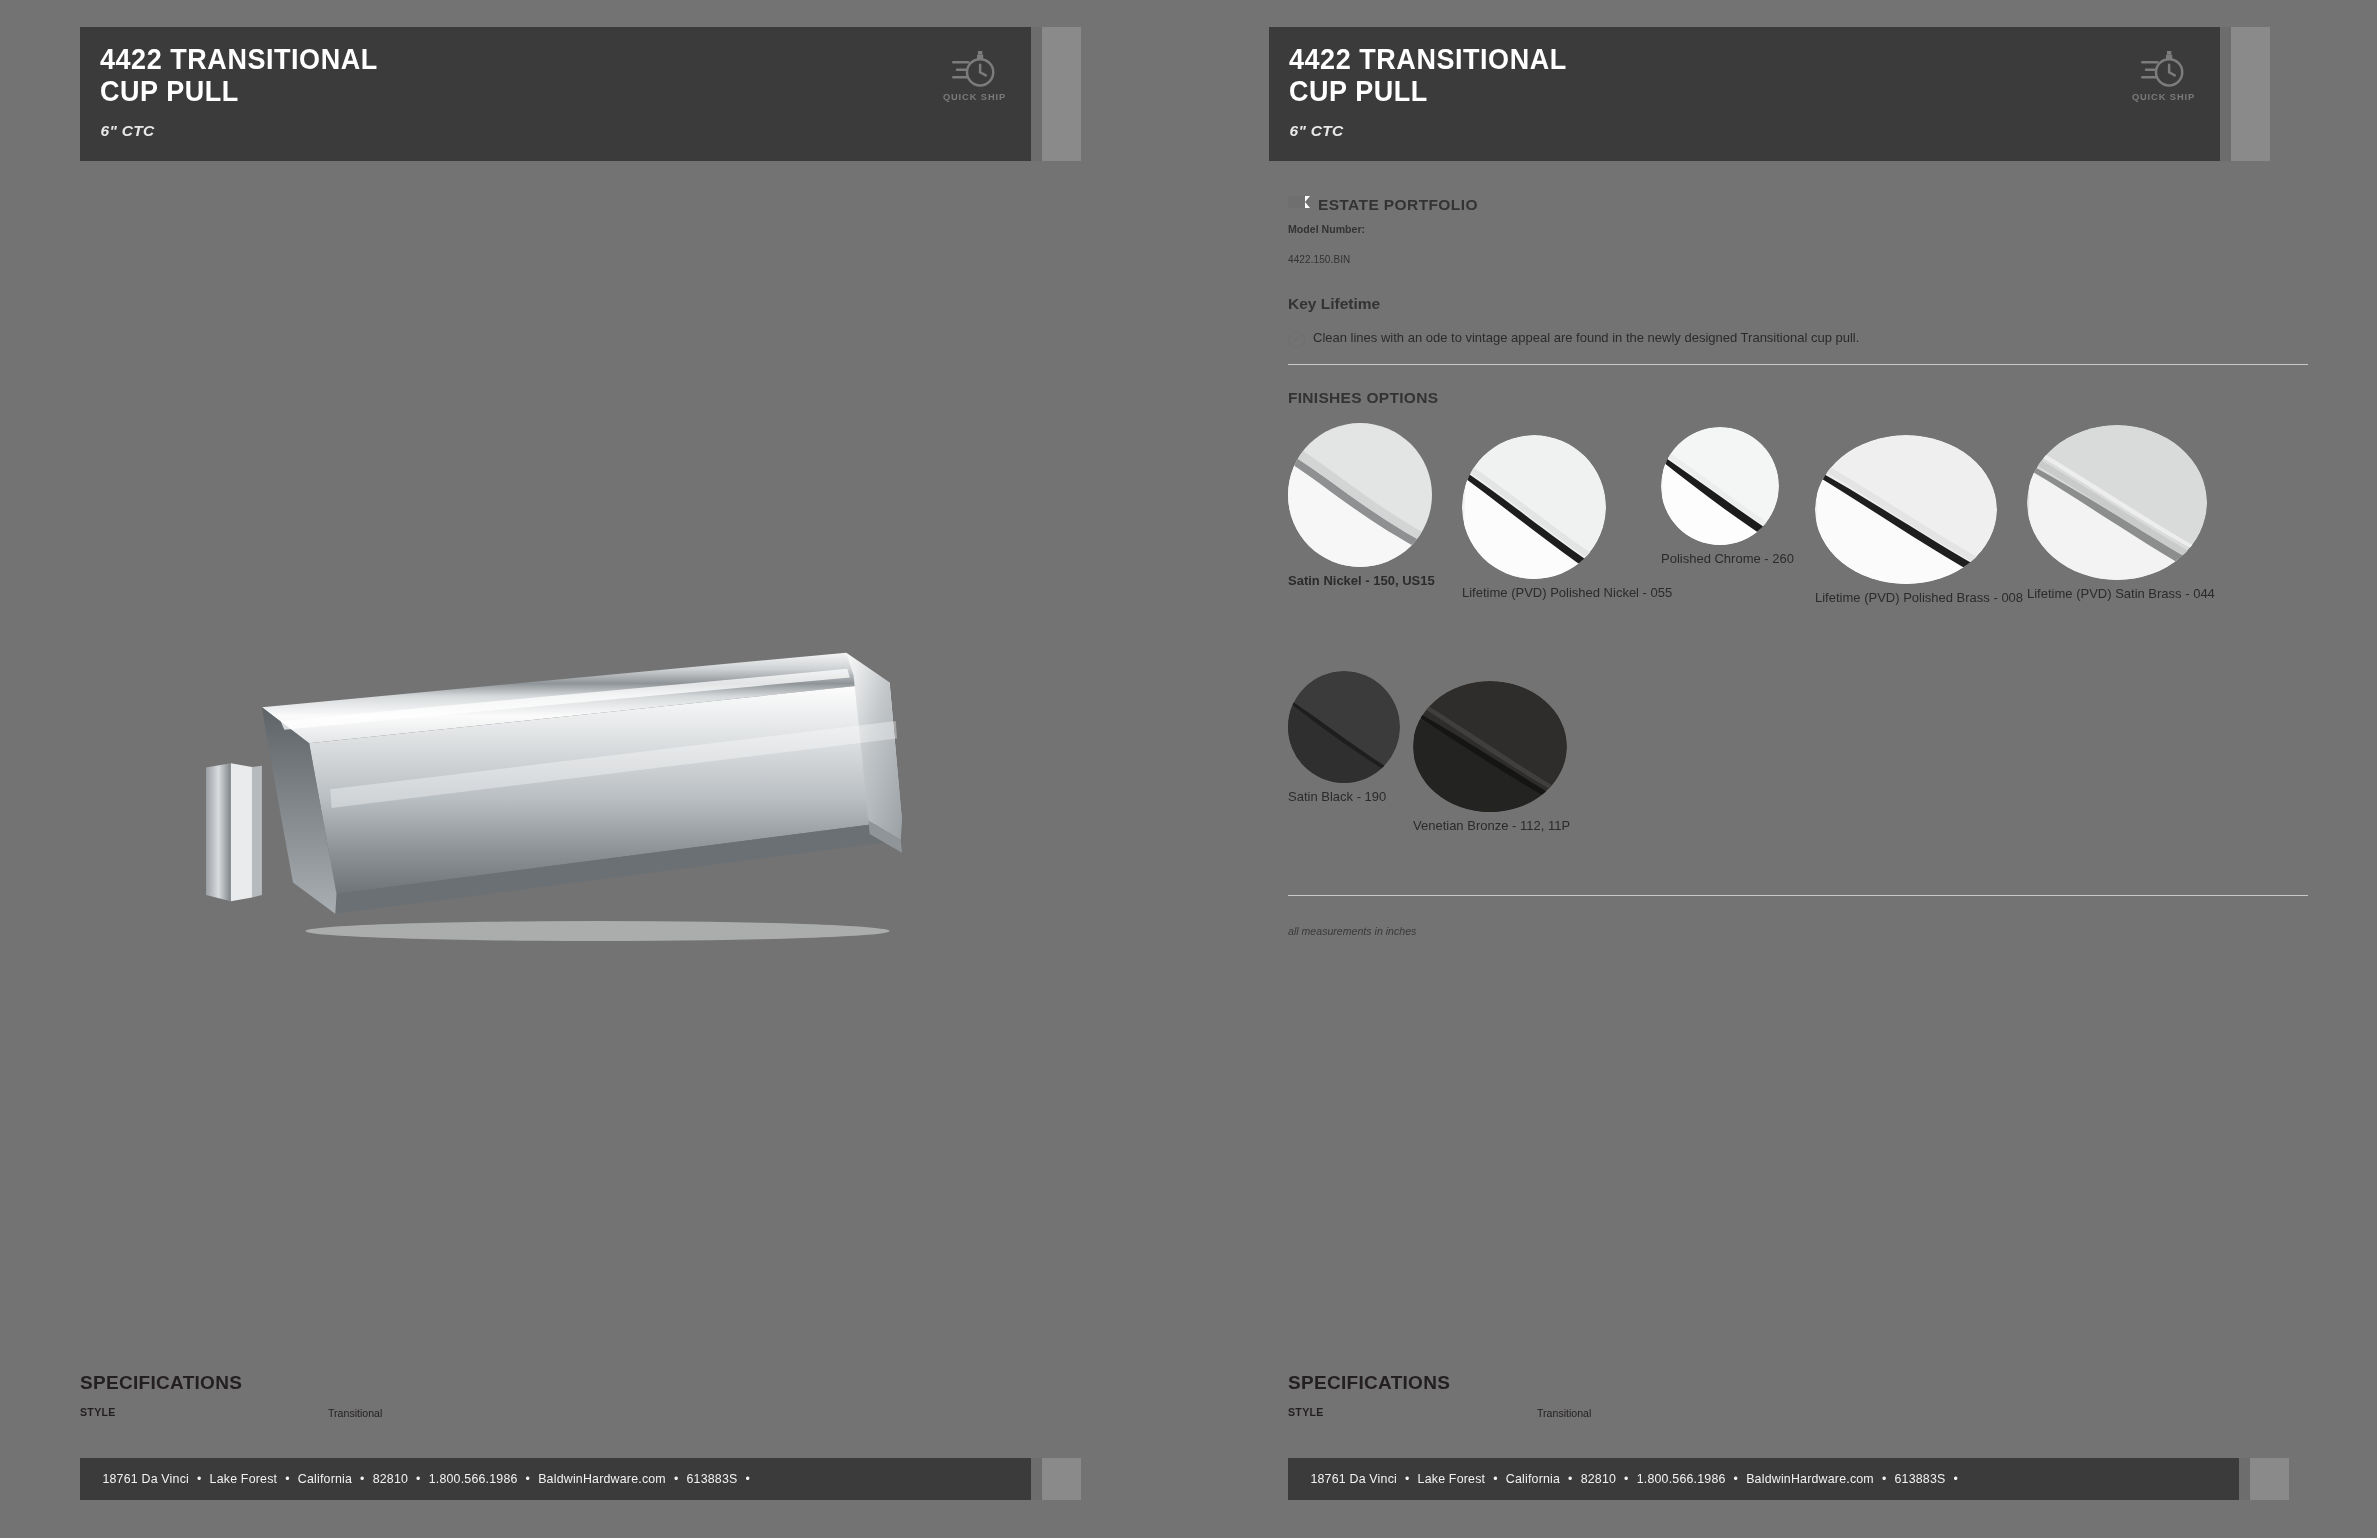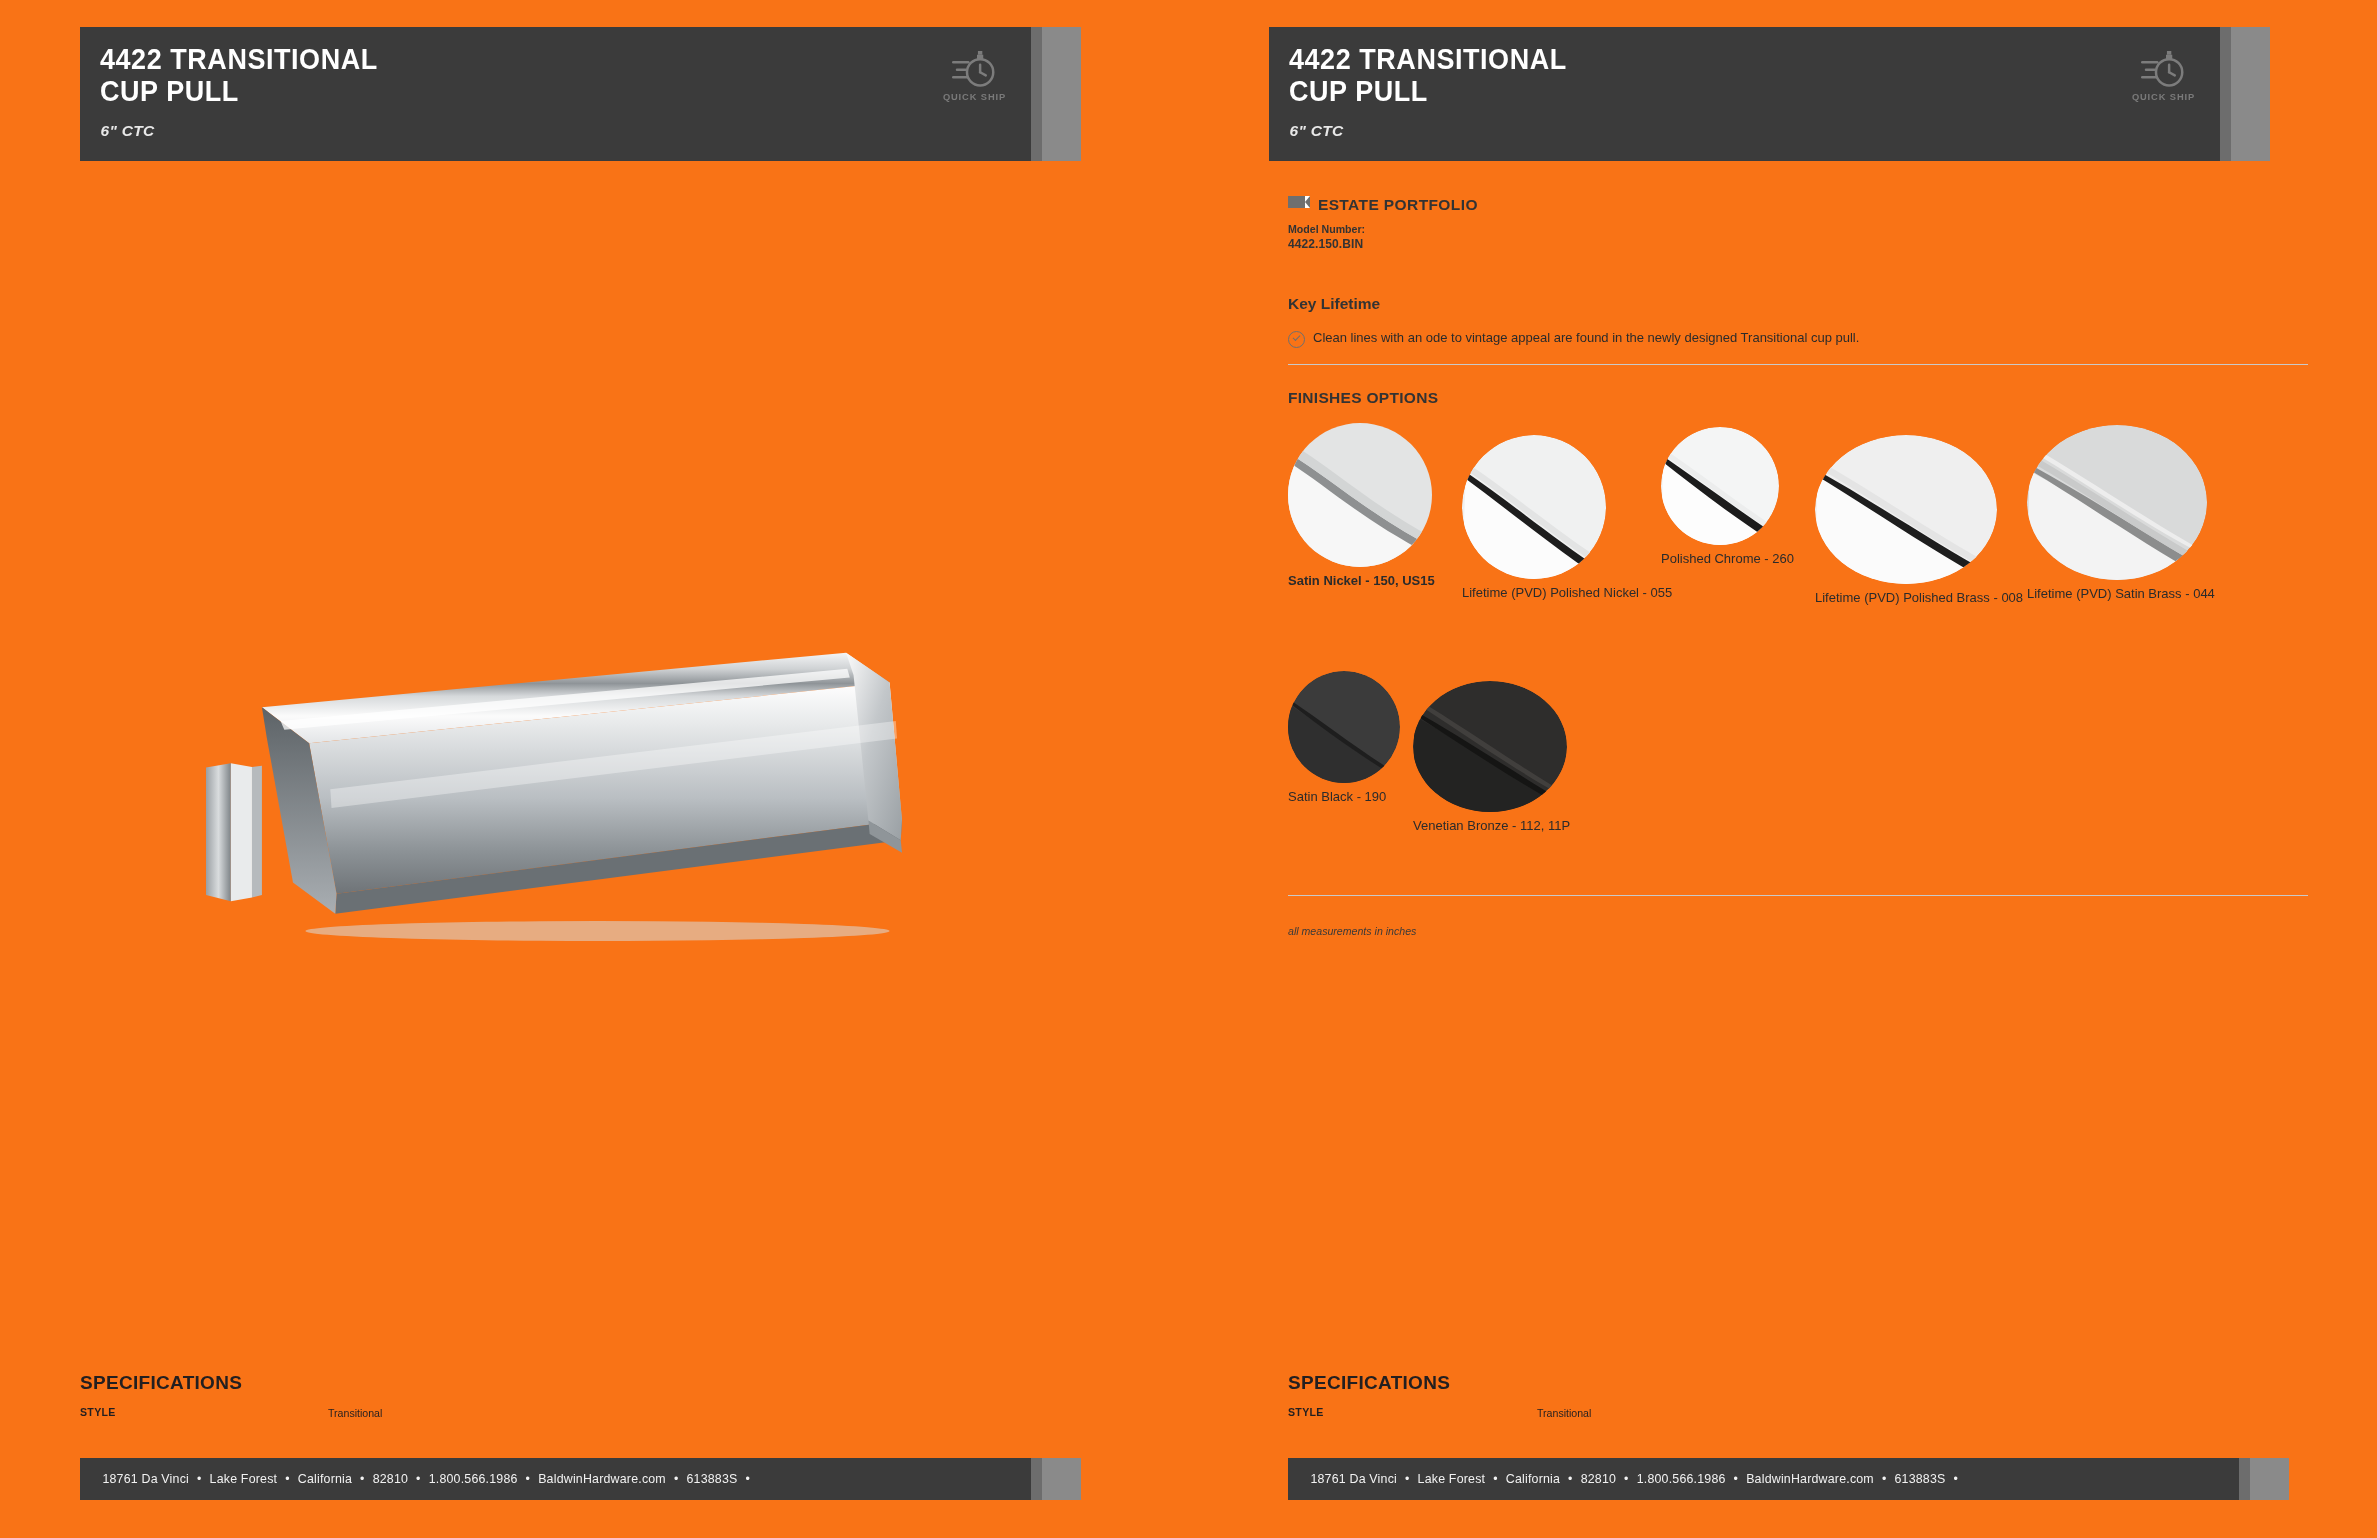--- a/index.html
+++ b/index.html
@@ -17,21 +17,21 @@
   .sheet {
     position: relative;
     width: 2377px;
     height: 1539px;
   }
   .page {
     position: absolute;
     top: 0;
     width: 1189px;
     height: 1539px;
-    background: #f97316;
+    background: #737373;
   }
   .page-left { left: 0; }
   .page-right { left: 1189px; }
 
   
   .header {
     position: absolute;
     left: 80px;
     top: 27px;
     width: 1001px;
@@ -144,23 +144,23 @@
     position: absolute;
     left: 1288px;
     top: 223px;
     font-size: 10.6px;
     font-weight: bold;
     color: #333;
   }
   .model-value {
     position: absolute;
     left: 1288px;
-    top: 237px;
-    font-size: 12px;
-    font-weight: bold;
+    top: 254px;
+    font-size: 10px;
+    font-weight: normal;
     color: #333;
     letter-spacing: 0.1px;
   }
 
   .key-features-title {
     position: absolute;
     left: 1288px;
     top: 295px;
     font-size: 15.5px;
     font-weight: bold;

